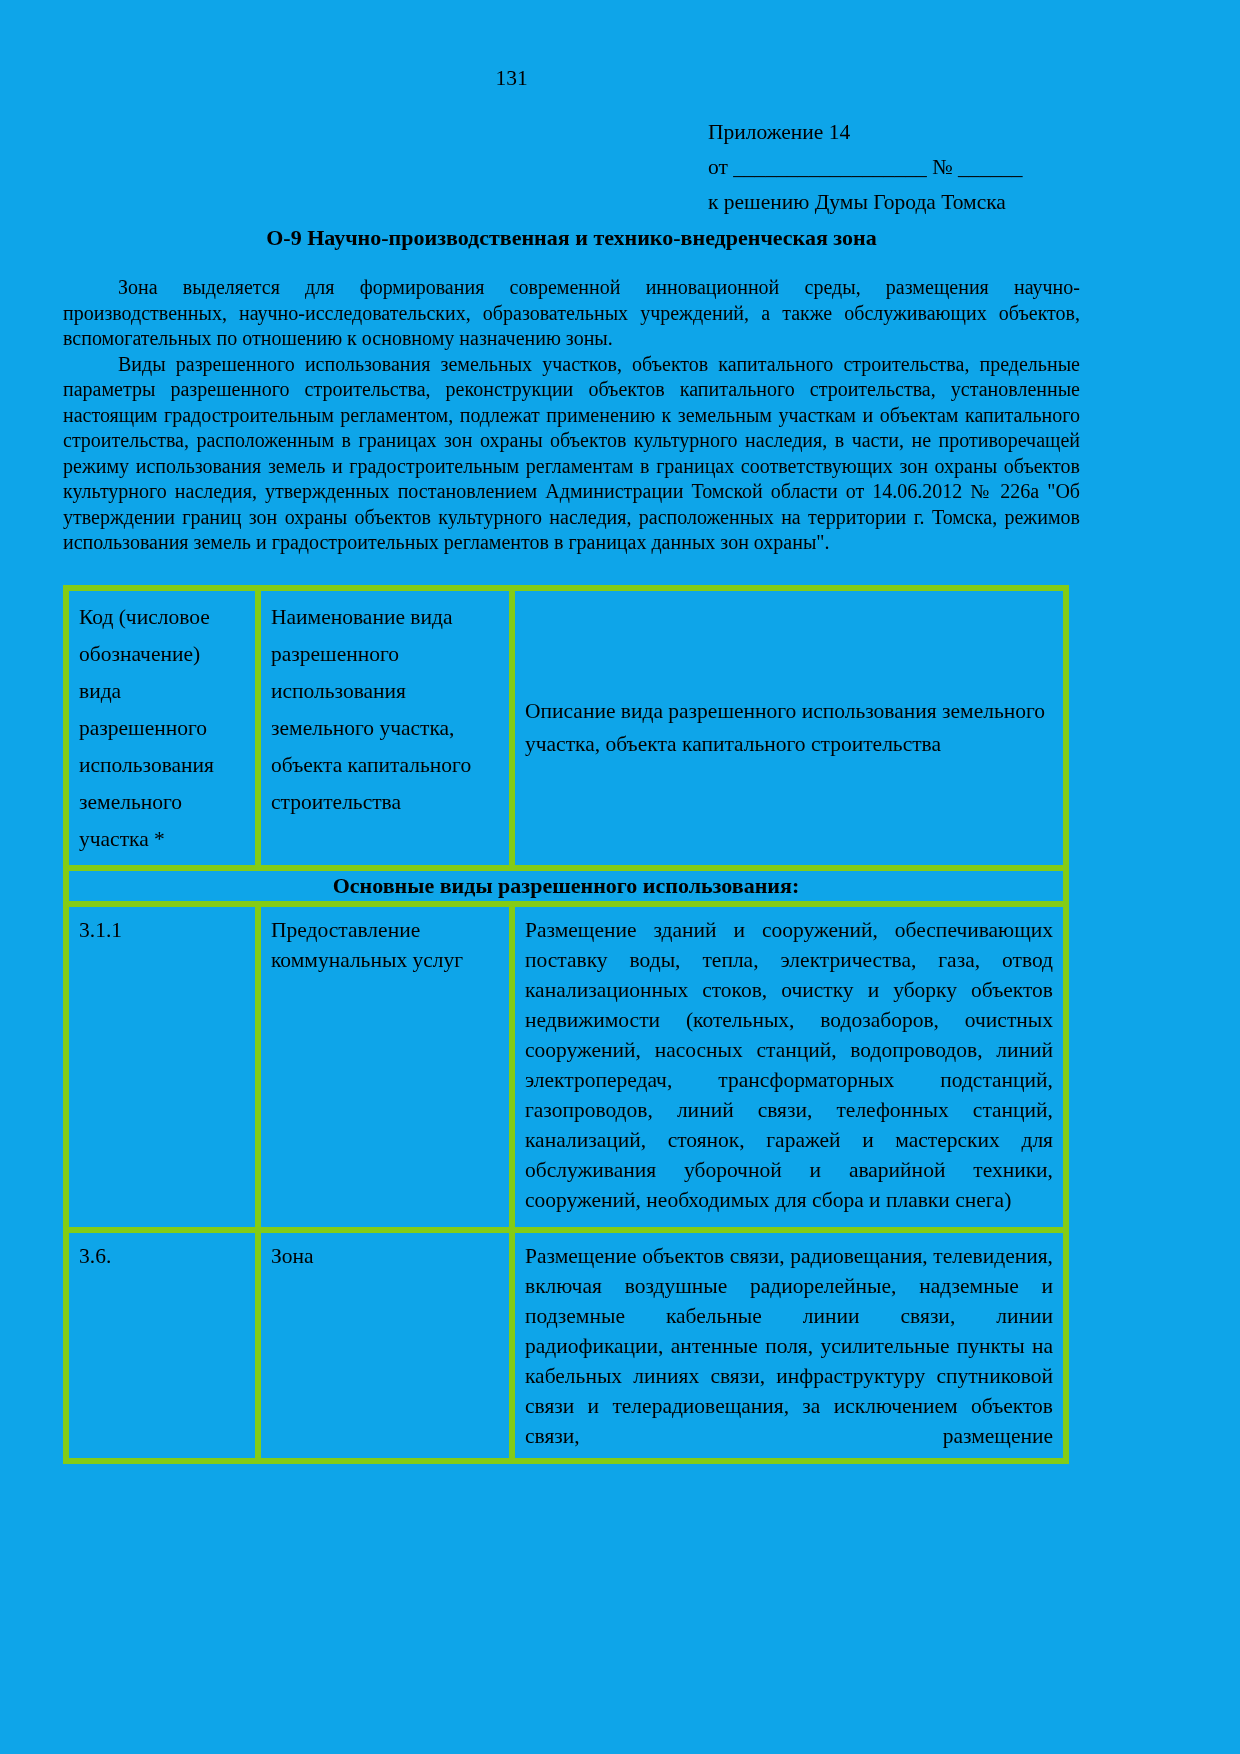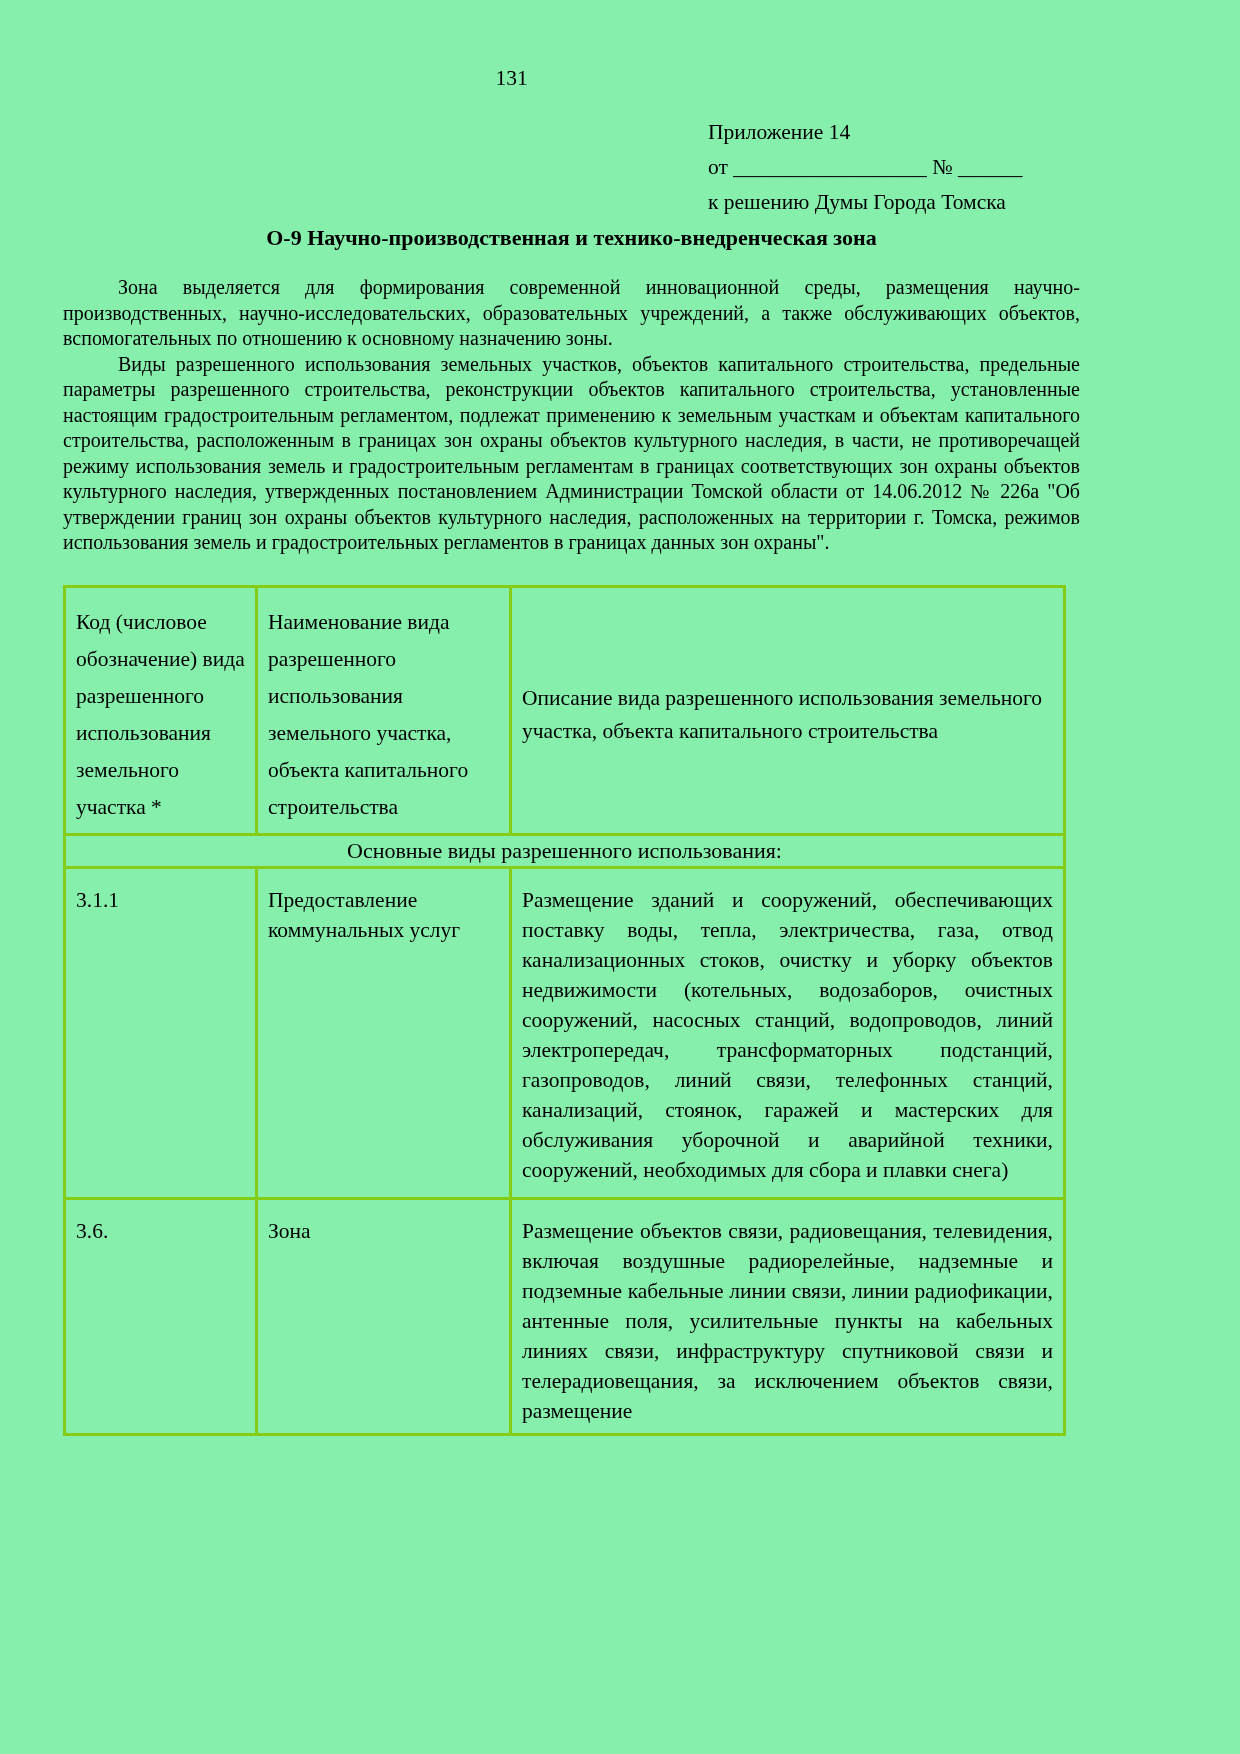--- a/index.html
+++ b/index.html
@@ -13,21 +13,21 @@
     overflow: hidden;
     font-family: "Liberation Serif", "DejaVu Serif", serif;
     color: #000000;
   }
   .page {
     position: relative;
     width: 1240px;
     height: 1754px;
     box-sizing: border-box;
     padding: 66px 160px 0 63px;
-    background: #86efac;
+    background: #0ea5e9;
   }
   .page-number {
     text-align: center;
     font-size: 21.5px;
     line-height: 25px;
     margin-right: 120px; 
   }
   .appendix-block {
     margin-top: 24px;
     margin-left: 645px;
@@ -54,36 +54,36 @@
     margin-top: 23px;
   }
   .land-use-table {
     margin-top: 29px;
     width: 1000px;
     border-collapse: collapse;
     table-layout: fixed;
     font-size: 21.5px;
   }
   .land-use-table td {
-    border: 3px solid #84cc16;
-    padding: 16px 10px 7px 10px;
+    border: 6px solid #84cc16;
+    padding: 8px 10px 7px 10px;
     vertical-align: top;
     overflow: hidden;
   }
   .header-row td {
     line-height: 37px;
     text-align: left;
   }
   .header-row td.vmid {
     vertical-align: middle;
     line-height: 33px;
   }
   .section-row td {
     text-align: center;
-    font-weight: normal;
+    font-weight: bold;
     font-size: 22px;
     line-height: 25px;
     padding-top: 2px;
     padding-bottom: 3px;
   }
   .data-row td {
     line-height: 30px;
     margin-left: 28px;
   }
   .data-row td.desc {

